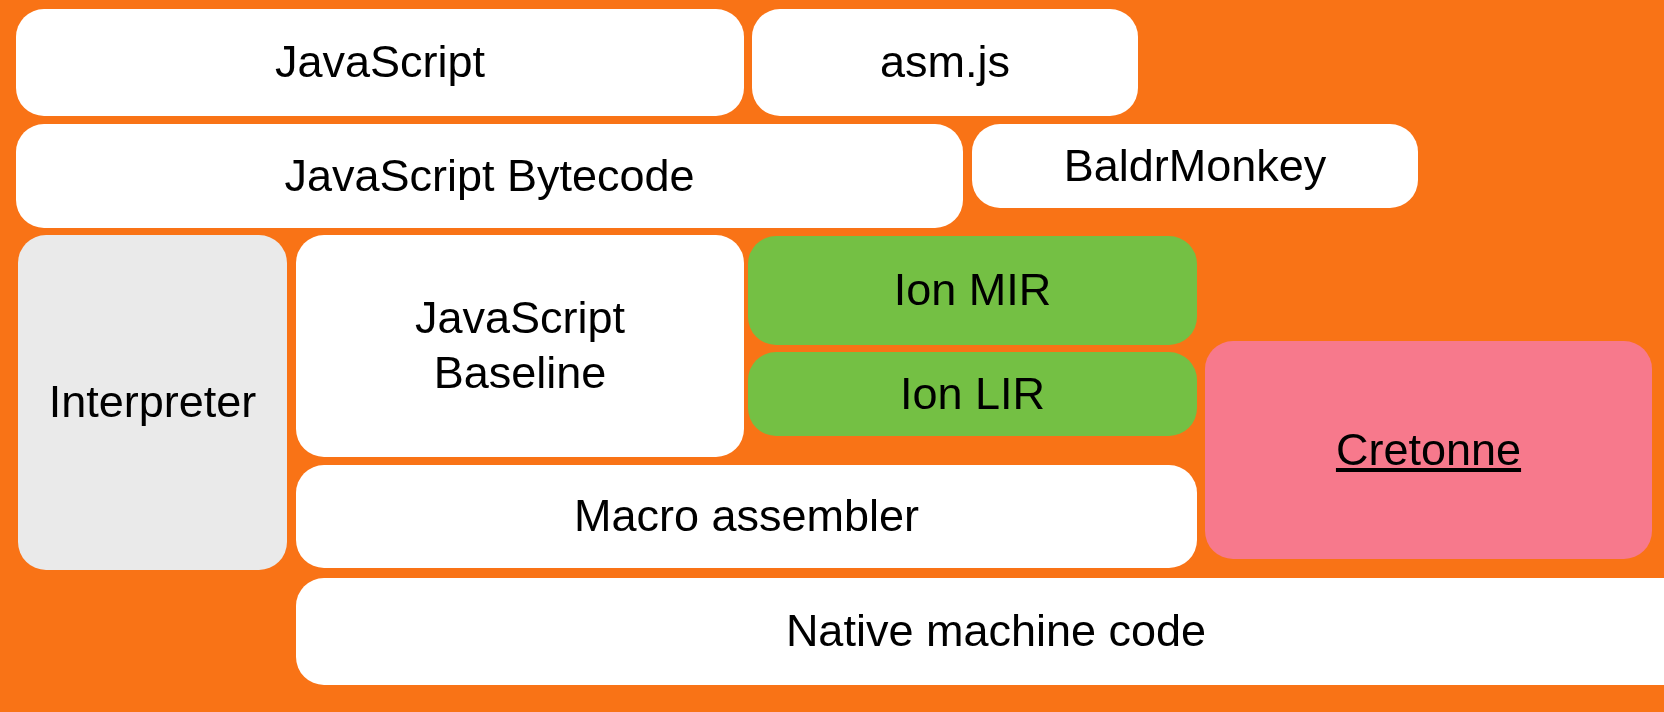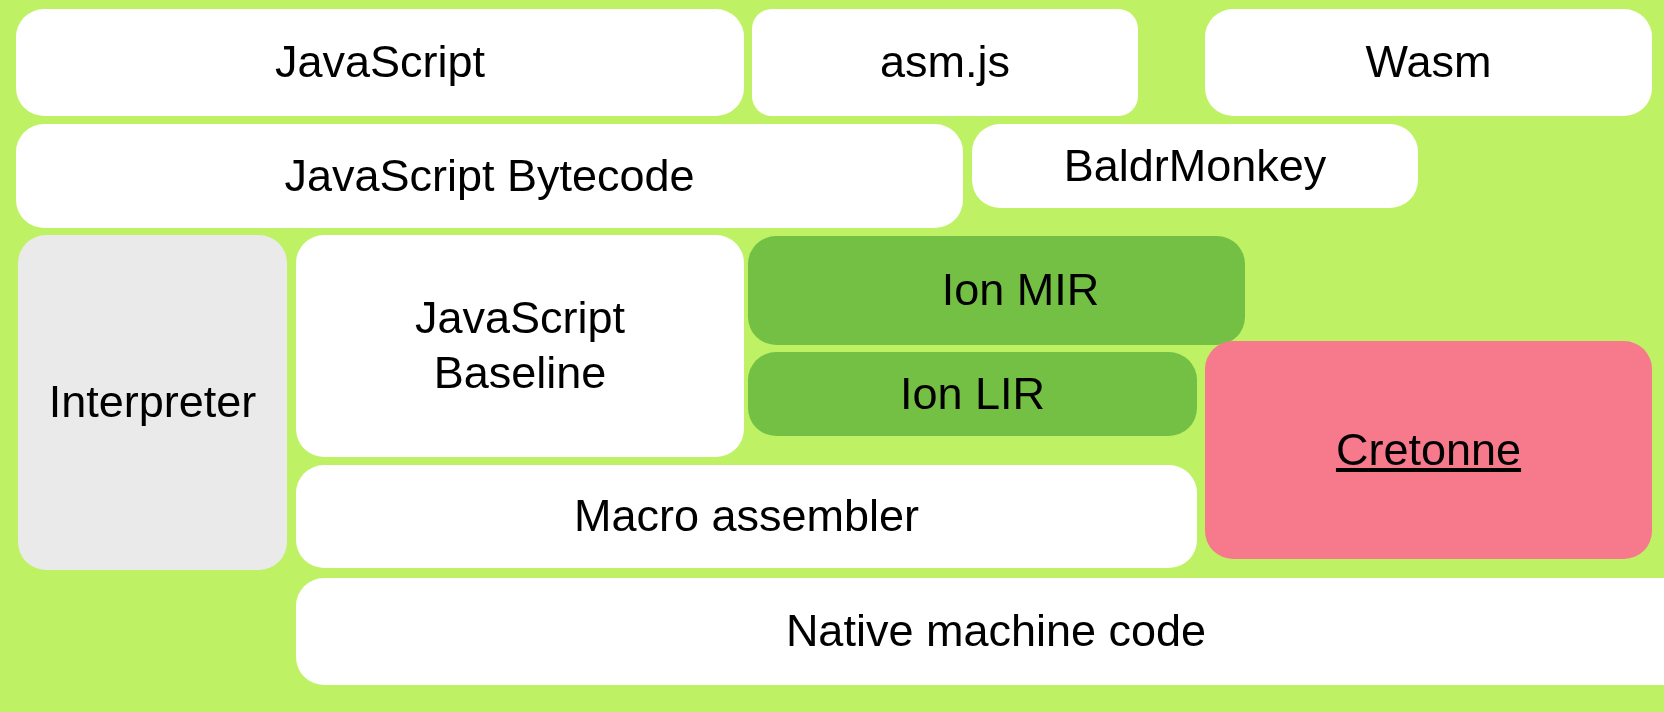--- a/index.html
+++ b/index.html
@@ -4,21 +4,21 @@
 <style>
   html, body {
     margin: 0;
     padding: 0;
     background: #000000;
   }
   .canvas {
     position: relative;
     width: 1664px;
     height: 712px;
-    background: #bef264;
+    background: #f97316;
     font-family: "Liberation Sans", sans-serif;
     overflow: hidden;
   }
   .box {
     position: absolute;
     border-radius: 28px;
     display: flex;
     align-items: center;
     justify-content: center;
     background: #ffffff;
@@ -27,48 +27,45 @@
     line-height: 1.22;
     text-align: center;
     white-space: pre-line;
   }
   .box-white   { background: #ffffff; }
   .box-gray    { background: #eaeaea; }
   .box-green   { background: #74c044; }
   .box-pink    { background: #f7798c; }
 
   .pos-javascript          { left: 16px;   top: 9px;   width: 728px;  height: 107px; }
-  .pos-asmjs               { left: 752px;  top: 9px;   width: 386px;  height: 107px; border-radius: 20px; }
+  .pos-asmjs               { left: 752px;  top: 9px;   width: 386px;  height: 107px; }
   .pos-wasm                { left: 1205px; top: 9px;   width: 447px;  height: 107px; }
   .pos-javascript-bytecode { left: 16px;   top: 124px; width: 947px;  height: 104px; }
   .pos-baldrmonkey         { left: 972px;  top: 124px; width: 446px;  height: 84px; }
   .pos-interpreter         { left: 18px;   top: 235px; width: 269px;  height: 335px; }
   .pos-javascript-baseline { left: 296px;  top: 235px; width: 448px;  height: 222px; }
-  .pos-ion-mir             { left: 748px;  top: 236px; width: 449px;  height: 109px; padding-left: 48px; }
+  .pos-ion-mir             { left: 748px;  top: 236px; width: 449px;  height: 109px; }
   .pos-ion-lir             { left: 748px;  top: 352px; width: 449px;  height: 84px; }
   .pos-cretonne            { left: 1205px; top: 341px; width: 447px;  height: 218px; text-decoration: underline; }
   .pos-macro-assembler     { left: 296px;  top: 465px; width: 901px;  height: 103px; }
   .pos-native-machine-code { left: 296px;  top: 578px; width: 1400px; height: 107px; }
 </style>
 </head>
 <body>
 
 <div class="canvas">
 
   <div class="box box-white pos-javascript">
     <span>JavaScript</span>
   </div>
 
   <div class="box box-white pos-asmjs">
     <span>asm.js</span>
   </div>
 
-  <div class="box box-white pos-wasm">
-    <span>Wasm</span>
-  </div>
 
   <div class="box box-white pos-javascript-bytecode">
     <span>JavaScript Bytecode</span>
   </div>
 
   <div class="box box-white pos-baldrmonkey">
     <span>BaldrMonkey</span>
   </div>
 
   <div class="box box-gray pos-interpreter">

